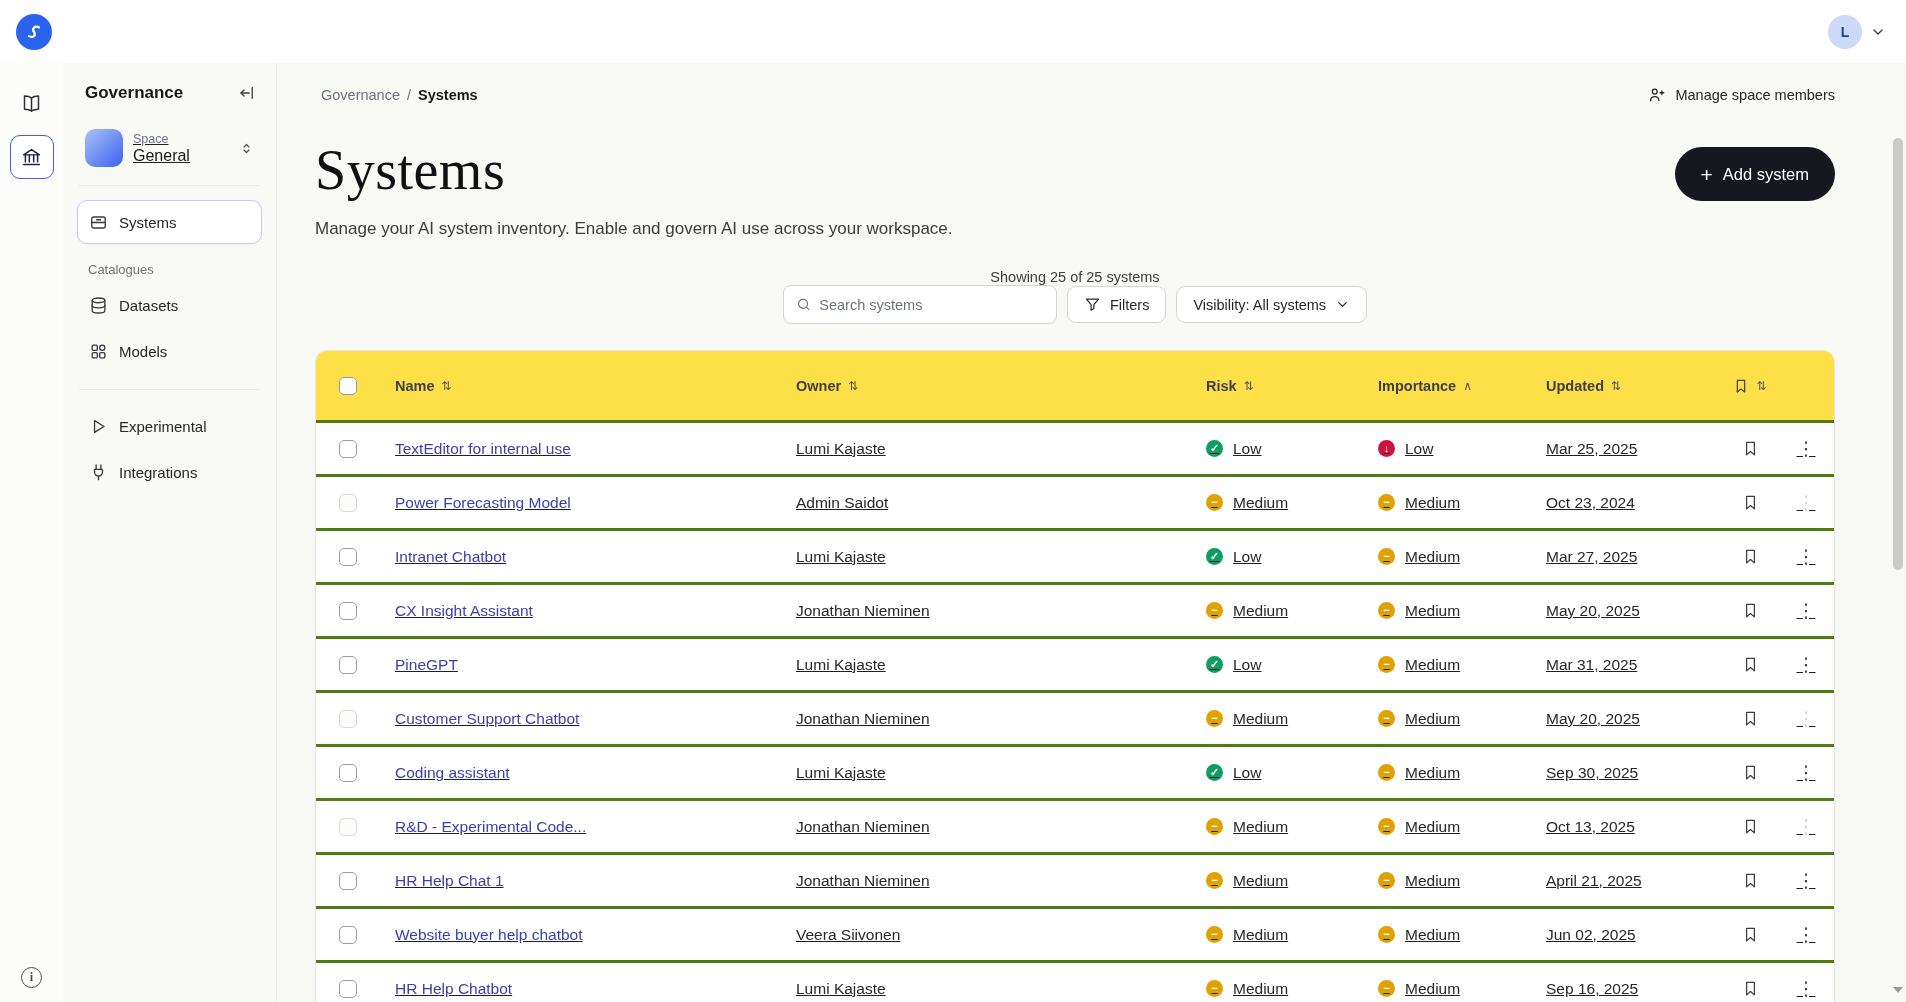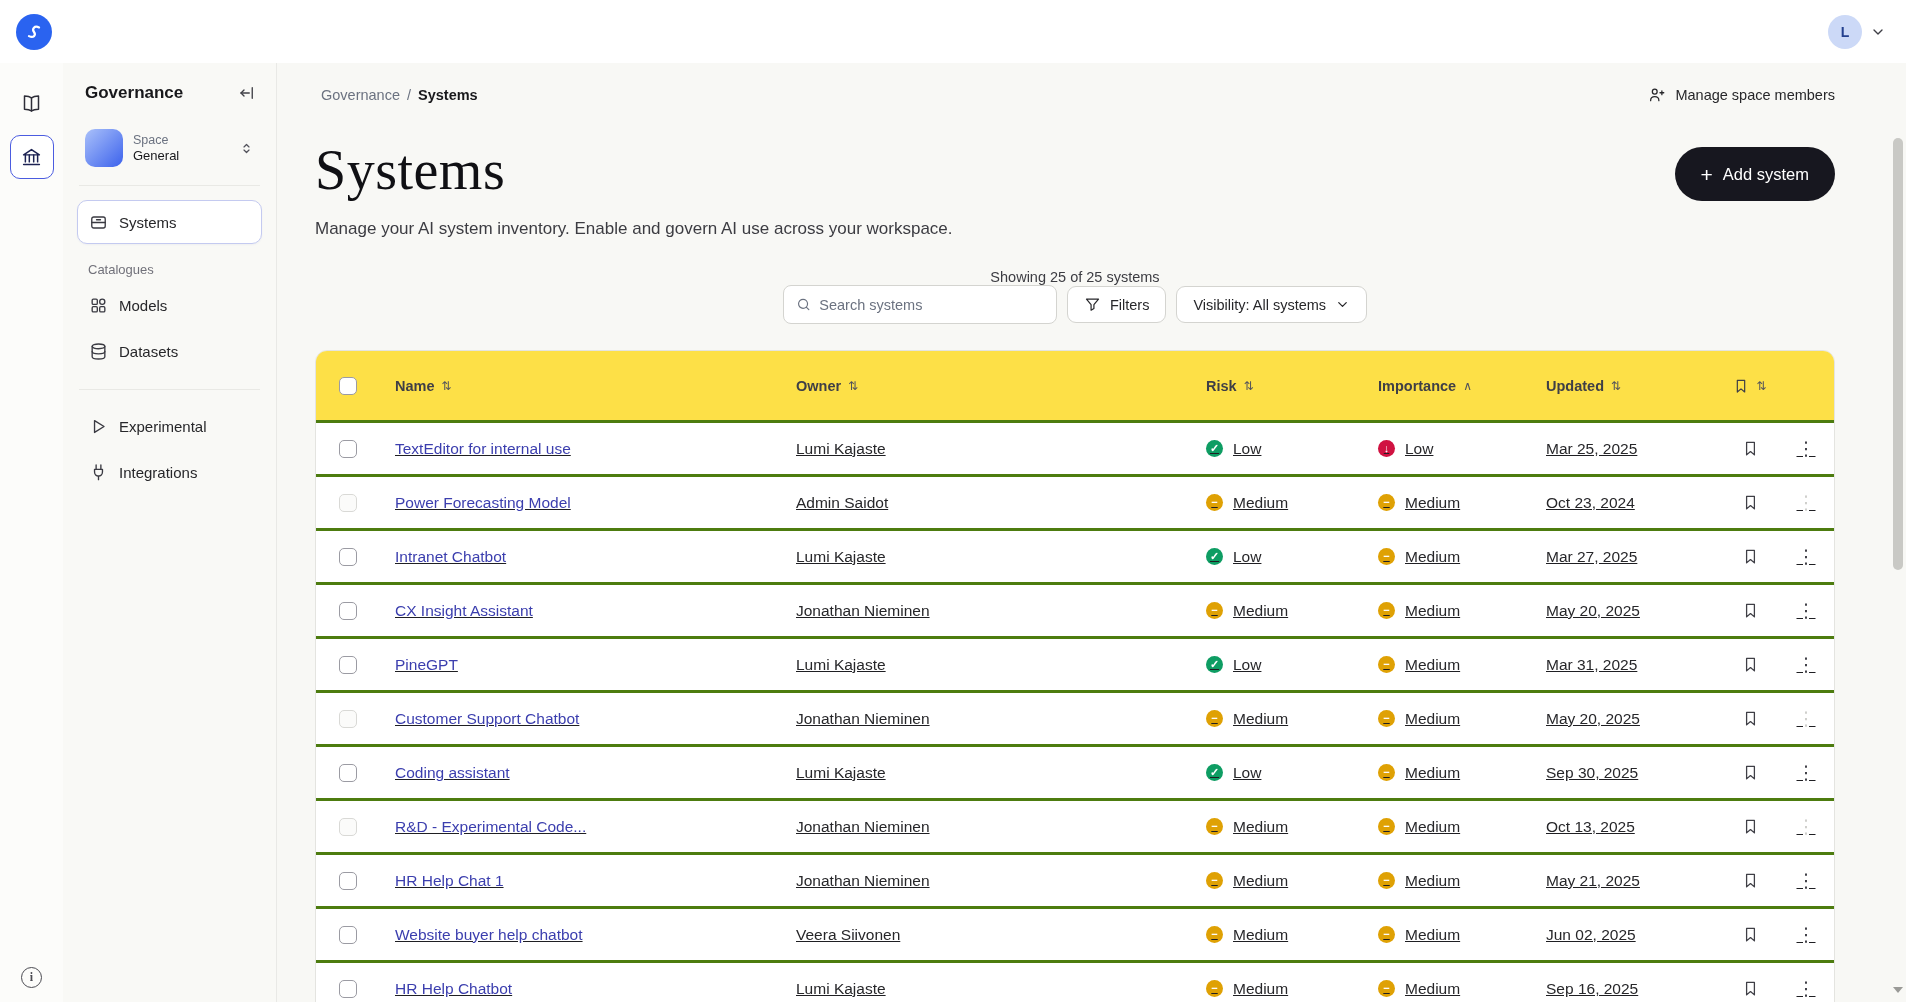--- a/index.html
+++ b/index.html
@@ -22,23 +22,23 @@
   .rail-btn.active { border-color:#4b5ce0; background:#ffffff; color:#1d2353; }
   .rail-info { position:absolute; bottom:14px; width:21px; height:21px; border:1.5px solid #4b4b52; border-radius:50%; color:#4b4b52; font-size:12px; font-weight:700; display:flex; align-items:center; justify-content:center; font-family:"Liberation Serif", serif; cursor:pointer; }
 
   
   .sidebar { width:214px; background:#f9f9f6; border-right:1px solid #e9e9e6; padding:20px 14px 14px; display:flex; flex-direction:column; }
   .sb-head { display:flex; align-items:center; justify-content:space-between; padding:0 6px 0 8px; }
   .sb-title { font-size:17px; font-weight:700; color:#18181b; }
   .collapse-btn { background:none; border:none; color:#3f3f46; cursor:pointer; display:flex; }
   .space-sel { display:flex; align-items:center; gap:10px; margin:22px 2px 0; padding:4px 6px; border-radius:10px; cursor:pointer; }
   .space-ico { width:38px; height:38px; border-radius:10px; background:linear-gradient(135deg,#aac1fa 0%,#3c62ec 100%); }
-  .space-txt { display:flex; flex-direction:column; gap:1px; }
+  .space-txt { display:flex; flex-direction:column; gap:1px;text-decoration:underline; }
   .space-label { font-size:12.5px; color:#6b7280; }
-  .space-name { font-size:13px; color:#18181b; font-weight:500; }
+  .space-name { font-size:16px; color:#18181b; font-weight:500; }
   .space-chev { margin-left:auto; color:#52525b; display:flex; }
   .sb-div { height:1px; background:#e9e9e5; margin:14px 2px; }
   .nav-item { display:flex; align-items:center; gap:11px; height:44px; padding:0 11px; border-radius:10px; border:1px solid transparent; font-size:15px; color:#27272a; cursor:pointer; margin-bottom:2px; }
   .nav-item.active { background:#ffffff; border-color:#c4caf0; box-shadow:0 1px 2px rgba(40,50,160,.05); }
   .nav-item svg { flex:none; color:#3a3a42; }
   .sb-section { font-size:13px; color:#71717a; margin:16px 0 6px 11px; }
 
   
   .main { flex:1; background:#f8f8f5; position:relative; overflow:hidden; }
   .crumb-row { height:64px; display:flex; align-items:center; justify-content:space-between; padding:0 71px 0 44px; }
@@ -162,34 +162,34 @@
           <path d="M3.5 12h17"></path>
           <path d="M9.5 8.5h5"></path>
         </svg>
       <span>Systems</span>
     </div>
 
     <div class="sb-section">Catalogues</div>
 
     <div class="nav-item">
       <svg width="19" height="19" viewBox="0 0 24 24" fill="none" stroke="currentColor" stroke-width="1.7" stroke-linecap="round" stroke-linejoin="round">
+          <ellipse cx="12" cy="5.5" rx="8" ry="3"></ellipse>
+          <path d="M4 5.5V18.5c0 1.7 3.6 3 8 3s8-1.3 8-3V5.5"></path>
+          <path d="M4 12c0 1.7 3.6 3 8 3s8-1.3 8-3"></path>
+        </svg>
+      <span>Datasets</span>
+    </div>
+    <div class="nav-item">
+      <svg width="19" height="19" viewBox="0 0 24 24" fill="none" stroke="currentColor" stroke-width="1.7" stroke-linecap="round" stroke-linejoin="round">
           <rect x="4" y="4" width="6.5" height="6.5" rx="1.5"></rect>
           <rect x="13.5" y="4" width="6.5" height="6.5" rx="3.25"></rect>
           <rect x="4" y="13.5" width="6.5" height="6.5" rx="1.5"></rect>
           <rect x="13.5" y="13.5" width="6.5" height="6.5" rx="1.5"></rect>
         </svg>
       <span>Models</span>
-    </div>
-    <div class="nav-item">
-      <svg width="19" height="19" viewBox="0 0 24 24" fill="none" stroke="currentColor" stroke-width="1.7" stroke-linecap="round" stroke-linejoin="round">
-          <ellipse cx="12" cy="5.5" rx="8" ry="3"></ellipse>
-          <path d="M4 5.5V18.5c0 1.7 3.6 3 8 3s8-1.3 8-3V5.5"></path>
-          <path d="M4 12c0 1.7 3.6 3 8 3s8-1.3 8-3"></path>
-        </svg>
-      <span>Datasets</span>
     </div>
 
     <div class="sb-div"></div>
 
     <div class="nav-item">
       <svg width="19" height="19" viewBox="0 0 24 24" fill="none" stroke="currentColor" stroke-width="1.7" stroke-linecap="round" stroke-linejoin="round">
           <path d="M7 4.5l12 7.5-12 7.5z"></path>
         </svg>
       <span>Experimental</span>
     </div>
@@ -533,21 +533,21 @@
             </div>
     <div class="cell">Jonathan Nieminen</div>
     <div class="cell">
       <span class="dot tone-yellow">−</span>
       <span>Medium</span>
     </div>
     <div class="cell">
       <span class="dot tone-yellow">−</span>
       <span>Medium</span>
     </div>
-    <div class="cell">May 21, 2025</div>
+    <div class="cell">April 21, 2025</div>
     <div class="cell cell-bm">
       <button class="icon-btn">
         <svg width="17" height="17" viewBox="0 0 24 24" fill="none" stroke="currentColor" stroke-width="1.8" stroke-linejoin="round">
                   <path d="M6.5 3.5h11V21l-5.5-4.7L6.5 21z"></path>
                 </svg>
       </button>
     </div>
     <div class="cell cell-kebab">
       <button class="icon-btn kebab-btn">⋮</button>
     </div>

